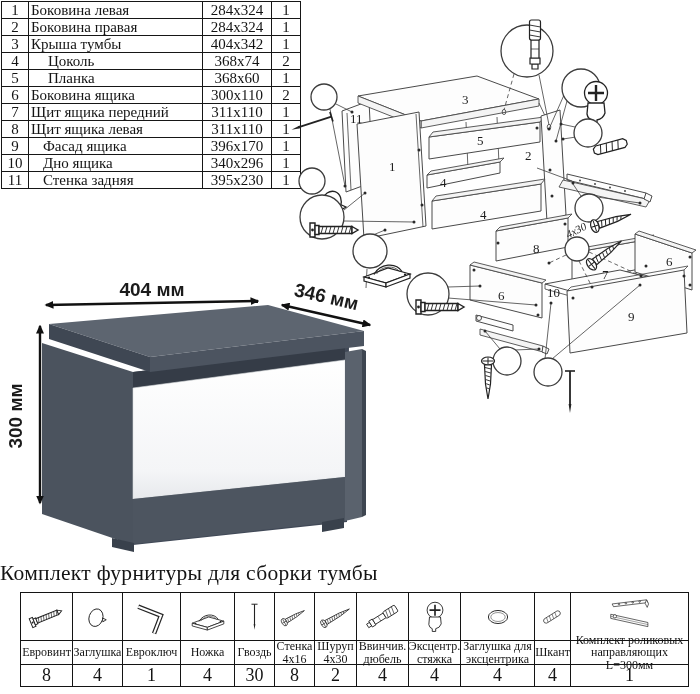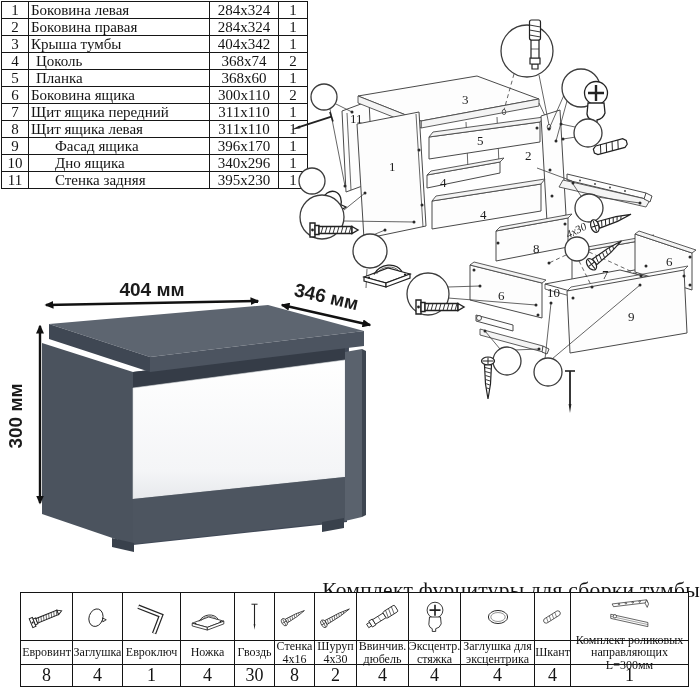--- a/index.html
+++ b/index.html
@@ -5,42 +5,42 @@
   html,body{margin:0;padding:0;background:#fff;}
   .canvas{position:relative;width:700px;height:694px;background:#ffffff;overflow:hidden;
           font-family:"Liberation Serif","DejaVu Serif",serif;color:#141414;}
 
   
   .parts-table{position:absolute;left:1px;top:1px;border-collapse:collapse;
                font-size:15px;line-height:1;}
   .parts-table td{border:1.5px solid #161616;height:16px;padding:0 2px;white-space:nowrap;}
   .parts-table td.c-num{width:22px;text-align:center;}
   .parts-table td.c-name{width:152px;text-align:left;}
-  .parts-table td.c-name.ind-1{padding-left:26px;}
-  .parts-table td.c-name.ind-2{padding-left:7px;}
+  .parts-table td.c-name.ind-1{padding-left:14px;}
+  .parts-table td.c-name.ind-2{padding-left:19px;}
   .parts-table td.c-size{width:64px;text-align:center;}
   .parts-table td.c-qty{width:24px;text-align:center;}
 
   
   .diagram{position:absolute;left:288px;top:8px;width:412px;height:412px;}
   .render{position:absolute;left:0px;top:268px;width:420px;height:300px;}
   .plabel{font-family:"Liberation Serif",serif;font-size:13px;fill:#1d1d1d;}
   .pnote{font-family:"Liberation Serif",serif;font-size:11px;font-style:italic;fill:#1d1d1d;}
   .panel{fill:#fdfdfd;stroke:#4a4a4a;stroke-width:1;stroke-linejoin:round;}
   .edge{fill:#f4f4f4;stroke:#4a4a4a;stroke-width:0.9;stroke-linejoin:round;}
   .lead{stroke:#3f3f3f;stroke-width:0.8;fill:none;}
   .leadd{stroke:#3f3f3f;stroke-width:0.8;fill:none;stroke-dasharray:4 3;}
   .dot{fill:#2a2a2a;}
   .callout{fill:#ffffff;stroke:#3c3c3c;stroke-width:1.3;}
   .dimtxt{font-family:"Liberation Sans","DejaVu Sans",sans-serif;font-weight:bold;
           font-size:19px;fill:#1b1b1b;}
   .dimline{stroke:#111;stroke-width:2.4;fill:none;}
 
   
-  .hw-title{position:absolute;left:0;top:578px;width:700px;text-align:right;
+  .hw-title{position:absolute;left:0;top:561px;width:700px;text-align:left;
             font-size:21.5px;letter-spacing:0.3px;}
   .hw-table{position:absolute;left:20px;top:592px;width:669px;display:flex;
             border:1.6px solid #141414;box-sizing:border-box;background:#fff;}
   .hw-col{display:flex;flex-direction:column;border-right:1.4px solid #141414;
           box-sizing:border-box;flex:0 0 auto;}
   .hw-col:last-of-type{border-right:none;}
   .hw-col:nth-of-type(1){width:52px}.hw-col:nth-of-type(2){width:50px}
   .hw-col:nth-of-type(3){width:58px}.hw-col:nth-of-type(4){width:54px}
   .hw-col:nth-of-type(5){width:40px}.hw-col:nth-of-type(6){width:40px}
   .hw-col:nth-of-type(7){width:42px}.hw-col:nth-of-type(8){width:52px}

